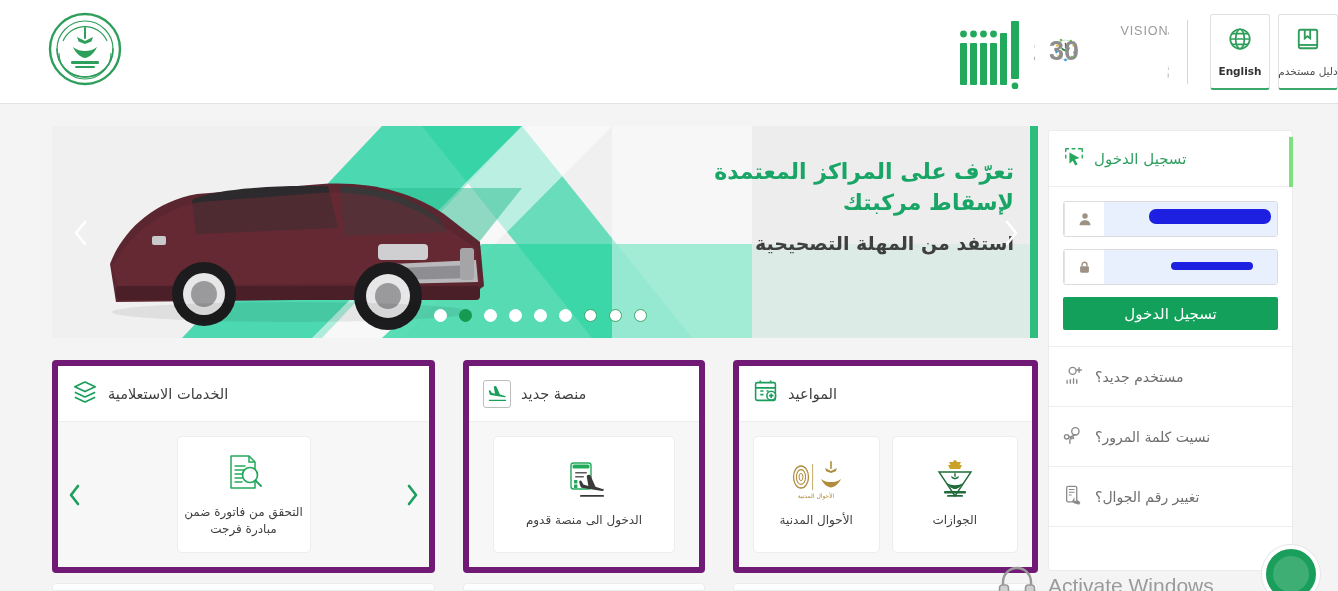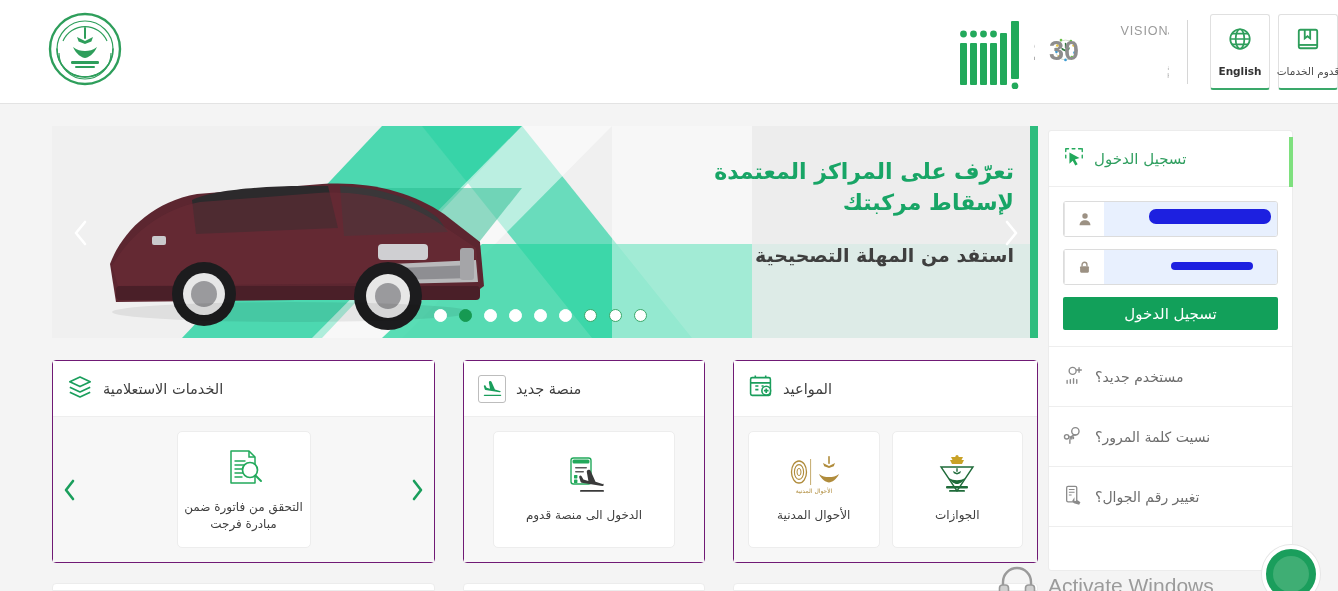--- a/index.html
+++ b/index.html
@@ -45,21 +45,21 @@
     background-size: 12px 12px; opacity: .85;
   }
   .hero-car {
     position: absolute; left: 40px; top: 10px; width: 400px; height: 200px;
   }
   .hero-text {
     position: absolute; right: 24px; top: 30px; width: 330px; text-align: right;
     line-height: 1.42;
   }
   .hero-title { font-size: 22px; font-weight: bold; color: #18a566; }
-  .hero-sub { font-size: 19px; font-weight: bold; color: #3f3f3f; margin-top: 24px; }
+  .hero-sub { font-size: 19px; font-weight: bold; color: #3f3f3f; margin-top: 12px; }
   .hero-green-bar {
     position: absolute; right: 0; top: 0; width: 8px; height: 212px; background: #2ebd7e;
   }
   .hero-arrow {
     position: absolute; top: 92px; width: 26px; height: 30px; cursor: pointer;
     display: flex; align-items: center; justify-content: center;
   }
   .hero-arrow.left { left: 16px; }
   .hero-arrow.right { right: 14px; }
   .hero-arrow svg { stroke: #ffffff; }
@@ -69,21 +69,21 @@
   .hdot {
     width: 13px; height: 13px; border-radius: 50%;
     border: 1.4px solid #3aa86a; background: #ffffff; cursor: pointer;
   }
   .hdot.plain { border-color: #ffffff; background: #ffffff; }
   .hdot.active { background: #169a52; border-color: #169a52; }
 
   
   .panels { position: absolute; left: 52px; top: 360px; width: 986px; }
   .panel {
-    position: absolute; background: #ffffff; border: 1px solid #701a75;
+    position: absolute; background: #ffffff; border: 6px solid #701a75;
     border-radius: 4px; top: 0;
   }
   .panel-head {
     height: 56px; display: flex; align-items: center; justify-content: flex-end;
     gap: 10px; padding: 0 14px; border-bottom: 1px solid #eeeeee; background: #fff;
   }
   .panel-head .ptitle { font-size: 14.5px; color: #3c3c3c; }
   .panel-body {
     background: #f7f7f7; padding: 14px; display: flex; align-items: center;
     justify-content: center; gap: 12px; position: relative;
@@ -215,21 +215,21 @@
     <div class="header-right">
 
       <div class="hdr-btn">
         <span>
           <svg width="26" height="26" viewBox="0 0 24 24" fill="none" stroke="#2e9e5b" stroke-width="1.7">
             <rect x="3.5" y="3.5" width="17" height="17" rx="1.5"></rect>
             <path d="M9 3.5v8l2.5-2 2.5 2v-8"></path>
             <path d="M3.5 17.5h17"></path>
           </svg>
         </span>
-        <span class="lbl">قدوم الخدمات</span>
+        <span class="lbl">دليل مستخدم</span>
       </div>
 
       <div class="hdr-btn">
         <span>
           <svg width="26" height="26" viewBox="0 0 24 24" fill="none" stroke="#2e9e5b" stroke-width="1.6">
             <circle cx="12" cy="12" r="9"></circle>
             <ellipse cx="12" cy="12" rx="4" ry="9"></ellipse>
             <path d="M3 12h18M4.6 7h14.8M4.6 17h14.8"></path>
           </svg>
         </span>

